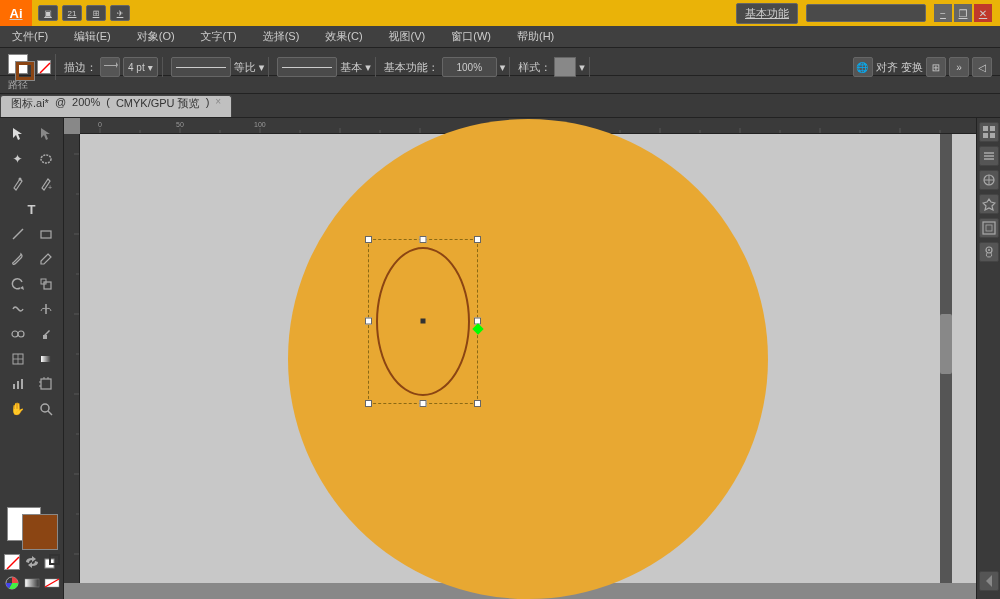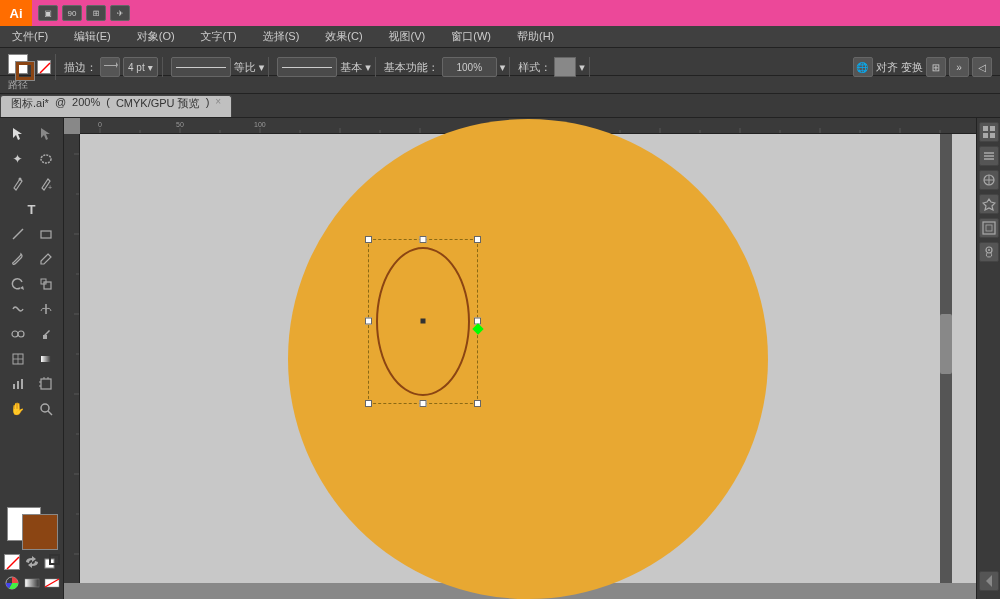--- a/index.html
+++ b/index.html
@@ -1,25 +1,26 @@
 <!DOCTYPE html>
 <html><head>
   <meta charset="utf-8">
   <style>
     * { margin: 0; padding: 0; box-sizing: border-box; }
     body { width: 1000px; height: 599px; overflow: hidden; background: #535353; font-family: 'Microsoft YaHei', Arial, sans-serif; font-size: 11px; color: #ccc; user-select: none; }
 
     
     #title-bar {
       height: 26px;
-      background: #ec4899;
+      background: #eab308;
       display: flex;
       align-items: center;
       padding: 0 8px;
       gap: 6px;
+      text-decoration: underline;
     }
     #ai-logo {
       width: 32px; height: 26px;
       background: #FF6D00;
       display: flex; align-items: center; justify-content: center;
       font-weight: bold; font-size: 13px; color: #fff;
       margin-left: -8px;
     }
     .title-btn-group {
       display: flex; gap: 4px; align-items: center;
@@ -343,25 +344,34 @@
       border-radius: 2px;
     }
   </style>
 </head>
 <body>
 
 <div id="title-bar">
   <div id="ai-logo">Ai</div>
   <div class="title-btn-group">
     <div class="title-btn">▣</div>
-    <div class="title-btn">90</div>
+    <div class="title-btn">21</div>
     <div class="title-btn">⊞</div>
     <div class="title-btn">✈</div>
   </div>
   <div class="title-spacer"></div>
+  <div class="title-right">
+    <div class="workspace-label">基本功能</div>
+    <input class="search-box" type="text" style="">
+    <div class="win-btns">
+      <div class="win-btn">−</div>
+      <div class="win-btn">❐</div>
+      <div class="win-btn close">✕</div>
+    </div>
+  </div>
 </div>
 
 <div id="menu-bar">
   <div class="menu-item">文件(F)</div>
   <div class="menu-item">编辑(E)</div>
   <div class="menu-item">对象(O)</div>
   <div class="menu-item">文字(T)</div>
   <div class="menu-item">选择(S)</div>
   <div class="menu-item">效果(C)</div>
   <div class="menu-item">视图(V)</div>

